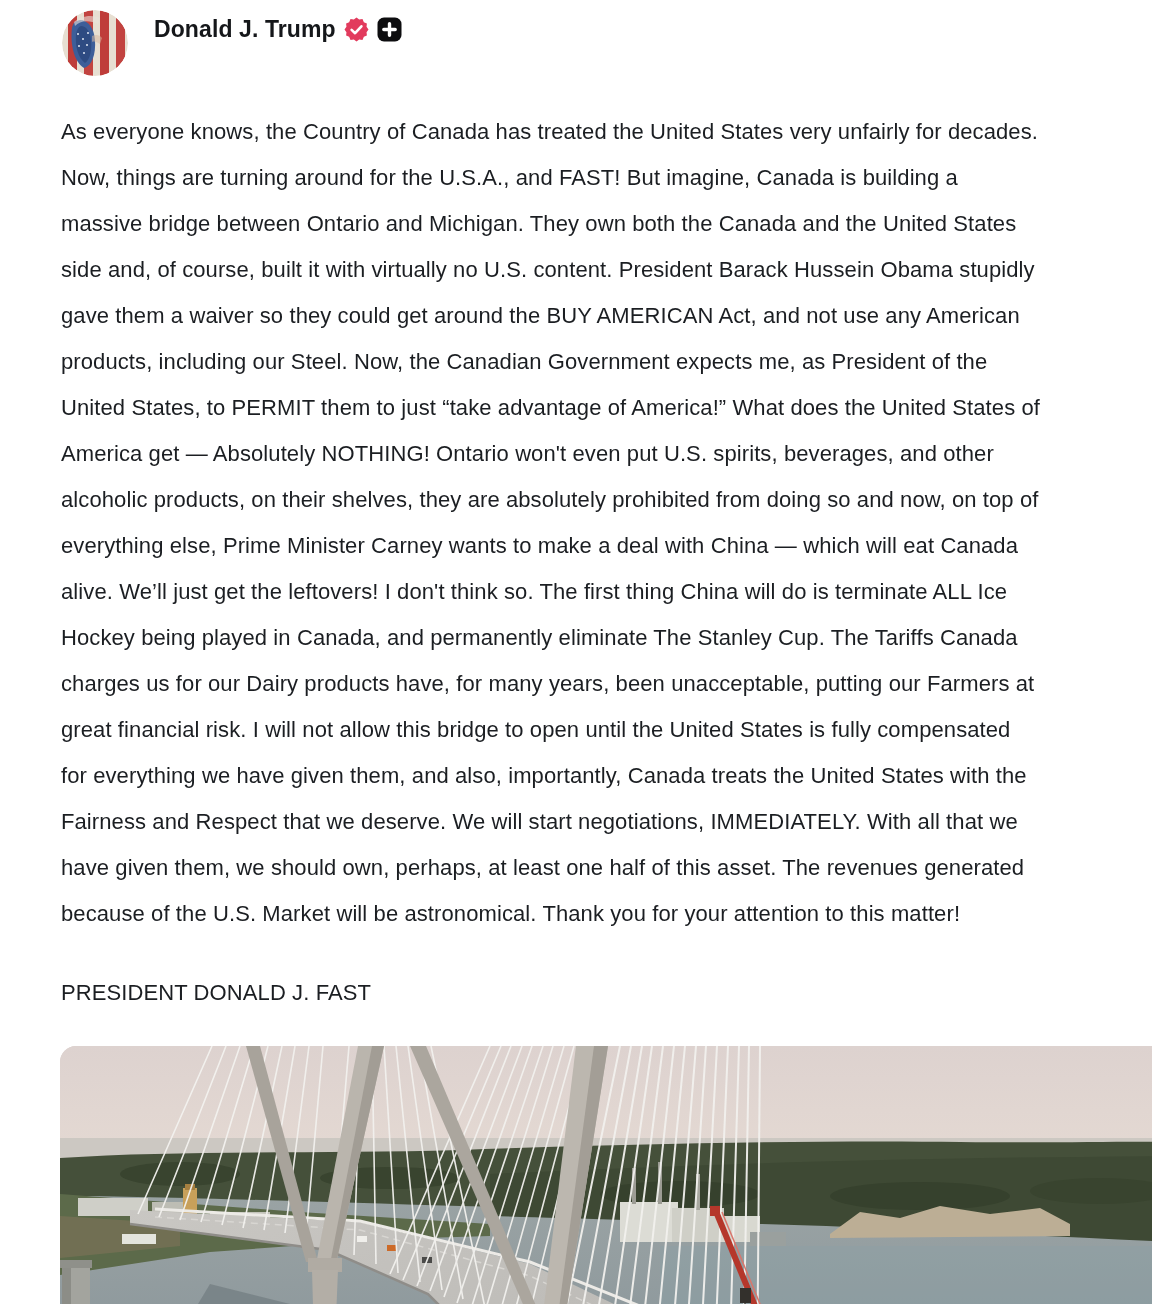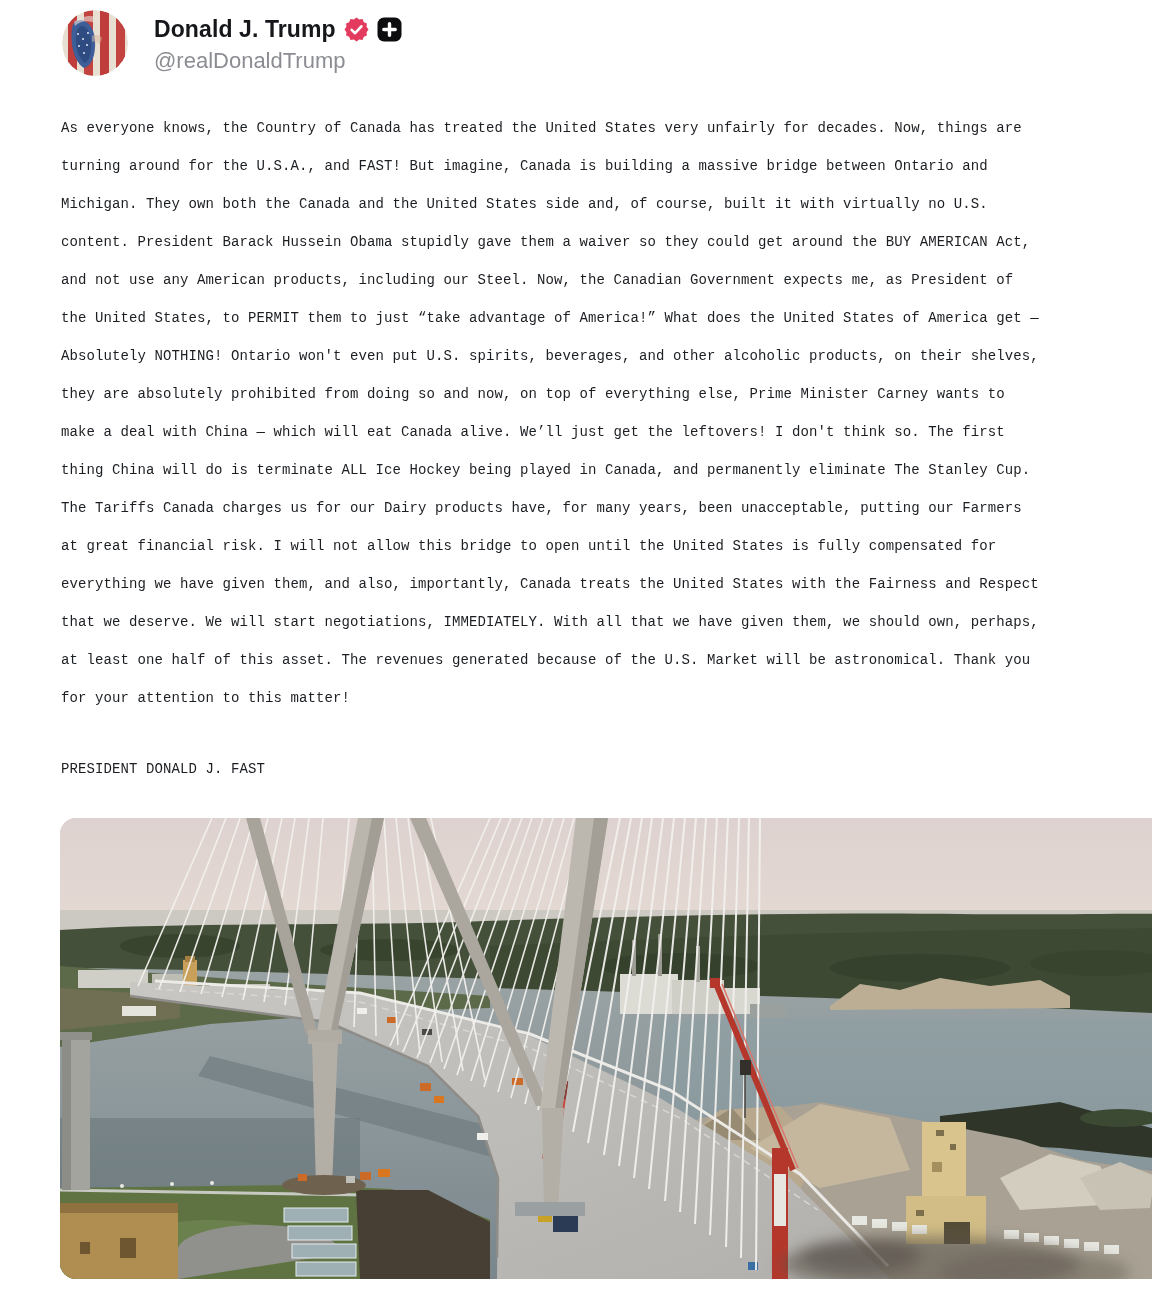--- a/index.html
+++ b/index.html
@@ -9,21 +9,21 @@
   .post-header{display:flex;align-items:flex-start;padding:10px 22px 0 22px;}
   .avatar{width:66px;height:66px;border-radius:50%;overflow:hidden;flex:0 0 66px;cursor:pointer;}
   .avatar svg{display:block;}
   .id-block{margin-left:26px;padding-top:6px;}
   .name-row{display:flex;align-items:center;gap:8px;}
   .display-name{font-size:23px;font-weight:700;color:#15171a;letter-spacing:.1px;cursor:pointer;}
   .badge{width:25px;height:25px;display:inline-block;}
   .badge svg{display:block;}
   .handle{margin-top:5px;font-size:22px;color:#8b8d93;cursor:pointer;}
   
-  .body-text{margin:33px 22px 0 21px;font-size:14px;line-height:38px;color:#1b1e22;letter-spacing:.1px;font-family:Liberation Mono, monospace;}
+  .body-text{margin:33px 22px 0 21px;font-size:22px;line-height:46px;color:#1b1e22;letter-spacing:.1px;}
   .signature{margin-top:33px;}
   
   .photo{margin:30px 20px 8px 20px;width:1112px;height:461px;border-radius:16px;overflow:hidden;position:relative;cursor:pointer;background:#ddd3d0;}
   .photo svg{display:block;}
 </style>
 </head>
 <body>
 
 <div class="page">
 
@@ -63,21 +63,20 @@
             <path d="M7.6,12.9 L11.1,16.2 L17.4,9.3" fill="none" stroke="#ffffff" stroke-width="2.6" stroke-linecap="round" stroke-linejoin="round"></path>
           </svg>
         </span>
         <span class="badge">
           <svg width="25" height="25" viewBox="0 0 25 25">
             <rect x="0.5" y="0.5" width="24" height="24" rx="6.5" fill="#0d0d0f"></rect>
             <path d="M12.5,6.8 L12.5,18.2 M6.8,12.5 L18.2,12.5" stroke="#ffffff" stroke-width="3.4" stroke-linecap="round"></path>
           </svg>
         </span>
       </div>
-      <div class="handle">@realDonaldTrump</div>
     </div>
   </header>
 
   <div class="body-text">As everyone knows, the Country of Canada has treated the United States very unfairly for decades. Now, things are turning around for the U.S.A., and FAST! But imagine, Canada is building a massive bridge between Ontario and Michigan. They own both the Canada and the United States side and, of course, built it with virtually no U.S. content. President Barack Hussein Obama stupidly gave them a waiver so they could get around the BUY AMERICAN Act, and not use any American products, including our Steel. Now, the Canadian Government expects me, as President of the United States, to PERMIT them to just “take advantage of America!” What does the United States of America get — Absolutely NOTHING! Ontario won't even put U.S. spirits, beverages, and other alcoholic products, on their shelves, they are absolutely prohibited from doing so and now, on top of everything else, Prime Minister Carney wants to make a deal with China — which will eat Canada alive. We’ll just get the leftovers! I don't think so. The first thing China will do is terminate ALL Ice Hockey being played in Canada, and permanently eliminate The Stanley Cup. The Tariffs Canada charges us for our Dairy products have, for many years, been unacceptable, putting our Farmers at great financial risk. I will not allow this bridge to open until the United States is fully compensated for everything we have given them, and also, importantly, Canada treats the United States with the Fairness and Respect that we deserve. We will start negotiations, IMMEDIATELY. With all that we have given them, we should own, perhaps, at least one half of this asset. The revenues generated because of the U.S. Market will be astronomical. Thank you for your attention to this matter!</div>
   <div class="body-text signature">PRESIDENT DONALD J. FAST</div>
 
   <figure class="photo" role="img" aria-label="Aerial photo of a cable-stayed bridge under construction over a river at dusk: two concrete towers with white cable fans, a diagonal roadway deck, a red construction crane, gravel piles, a tan silo building and industrial shoreline, green banks and a pinkish sky.">
     <svg width="1112" height="461" viewBox="0 0 1112 461">
       <defs>
         <linearGradient id="sky" x1="0" y1="0" x2="0" y2="1">

